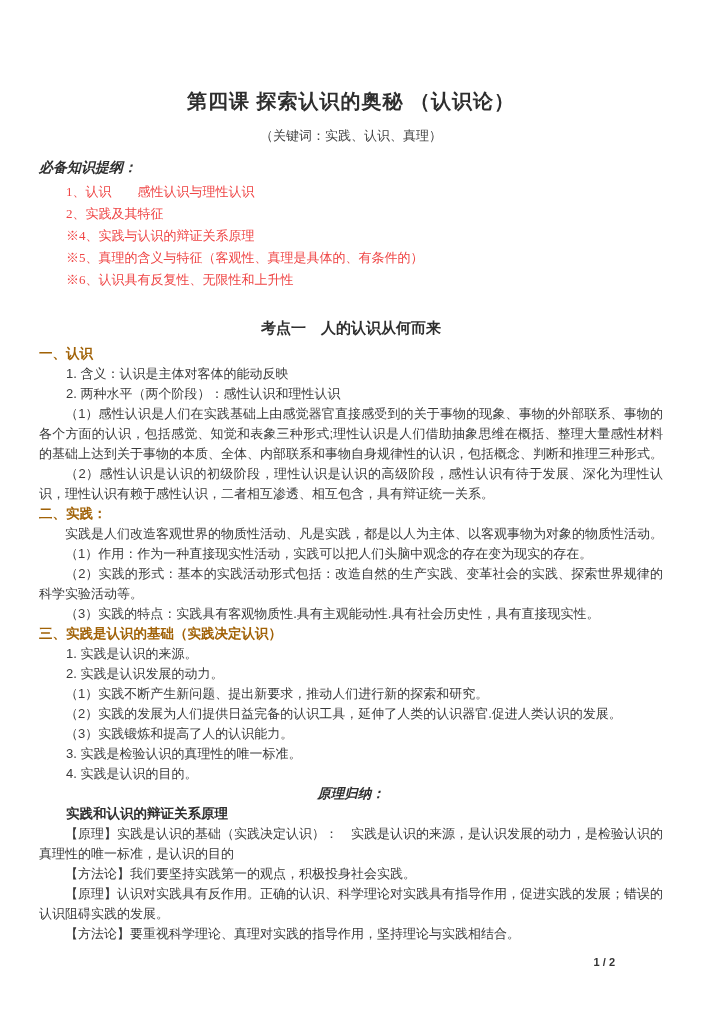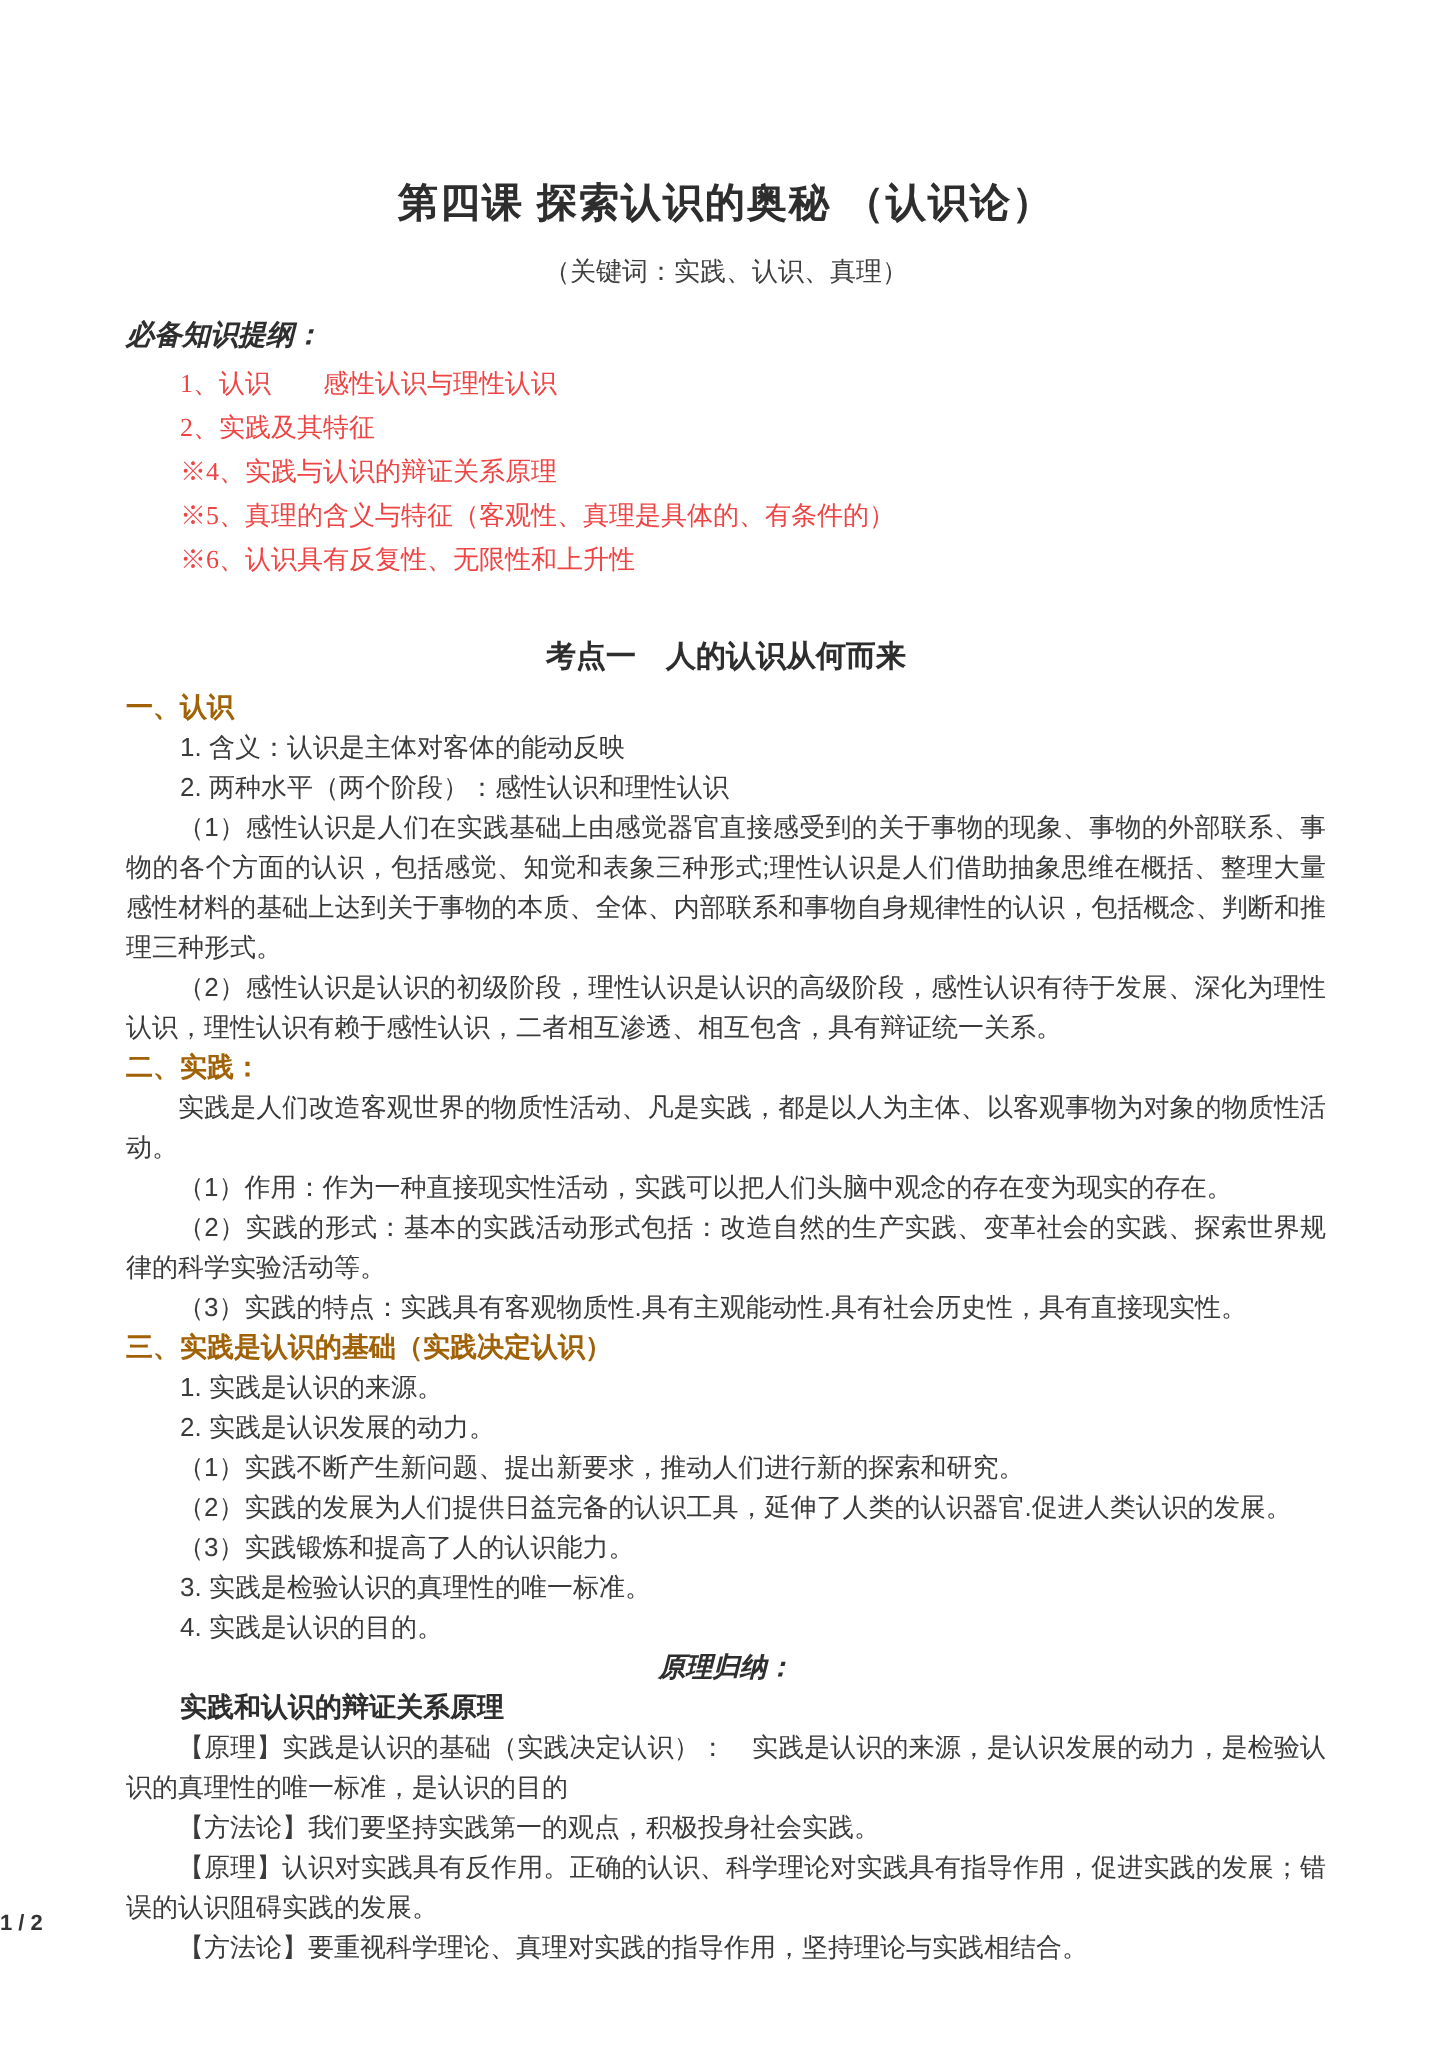--- a/index.html
+++ b/index.html
@@ -11,21 +11,21 @@
     font-family: "Liberation Sans", "DejaVu Sans", sans-serif;
     color: #3a3a3a;
     overflow: hidden;
   }
   .page {
     position: absolute;
     top: 0; left: 0;
     width: 724px;
     height: 1024px;
     background: #ffffff;
-    padding: 88px 61px 0 63px;
+    padding: 88px 61px 0 39px;
   }
   .doc-title {
     text-align: center;
     font-size: 20px;
     font-weight: bold;
     color: #2e2e2e;
     letter-spacing: 1px;
     white-space: pre-wrap;
   }
   .doc-subtitle {
@@ -93,21 +93,21 @@
     font-weight: bold;
     line-height: 20px;
     padding-left: 27px;
     color: #2e2e2e;
   }
   .page-footer {
     position: absolute;
     left: 0;
     bottom: 56px;
     width: 615px;
-    text-align: left;
+    text-align: right;
     font-size: 11px;
     font-weight: bold;
     color: #333333;
   }
 </style>
 </head>
 <body>
 
 <div class="page">
 

